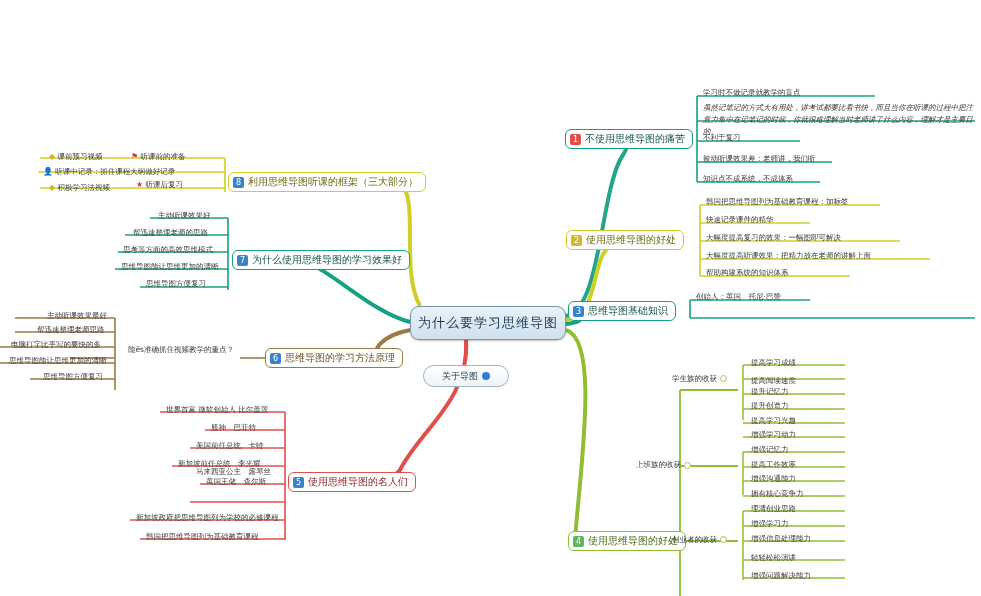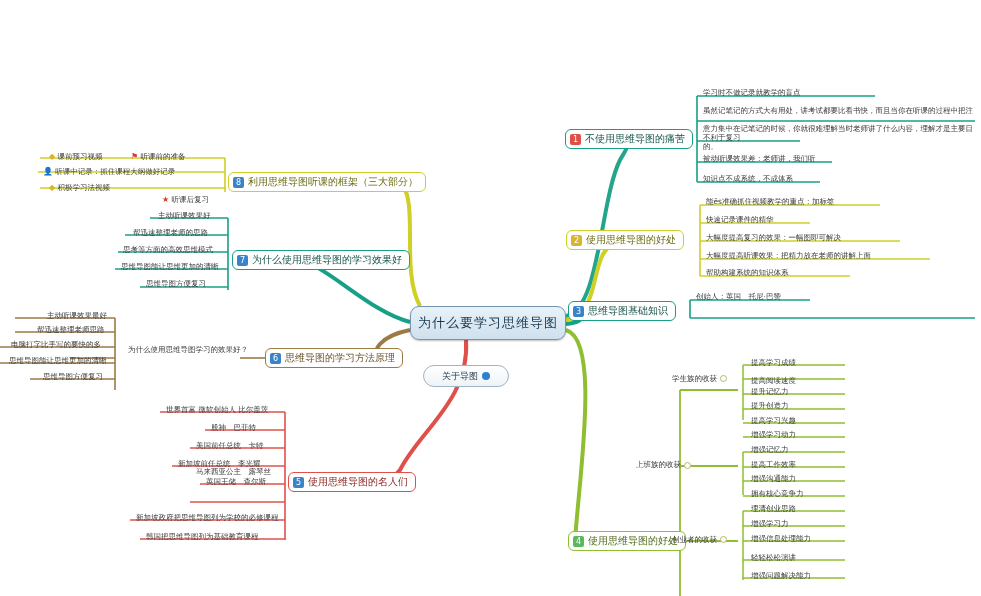--- a/index.html
+++ b/index.html
@@ -44,21 +44,21 @@
   .t-yellow{border-color:#cfcf26;color:#6b6b16;}
   .t-green{border-color:#8fbe32;color:#4d6b18;}
   .t-red{border-color:#e0504a;color:#8c2420;}
   .t-brown{border-color:#9c7a44;color:#6b5227;}
 
   
   .leaf{
     position:absolute;font-size:7.5px;color:#3a3a3a;white-space:nowrap;
     line-height:10px;padding:0 3px;
   }
-  .leaf.wrap{white-space:normal;line-height:18px;}
+  .leaf.wrap{white-space:normal;line-height:12px;font-style:italic;}
   .sub{position:absolute;font-size:7.5px;color:#3a3a3a;white-space:nowrap;}
   .smallcirc{display:inline-block;width:5px;height:5px;border:1px solid #b8b86a;
              border-radius:50%;background:#fff;vertical-align:middle;margin-left:3px;}
   .icon-gl{font-size:8px;line-height:8px;}
 </style>
 </head>
 <body>
 
 <div id="canvas">
 
@@ -172,21 +172,21 @@
   <div class="leaf" style="left:700px;top:88px;">学习时不做记录就教学的盲点</div>
   <div class="leaf wrap" style="left:700px;top:102px;width:272px;">虽然记笔记的方式大有用处，讲考试都要比看书快，而且当你在听课的过程中把注意力集中在记笔记的时候，你就很难理解当时老师讲了什么内容，理解才是主要目的。</div>
   <div class="leaf" style="left:700px;top:133px;">不利于复习</div>
   <div class="leaf" style="left:700px;top:154px;">被动听课效果差：老师讲，我们听</div>
   <div class="leaf" style="left:700px;top:174px;">知识点不成系统，不成体系</div>
 
   <div class="node topic t-yellow" style="left:566px;top:230px;">
     <span class="badge" style="background:#d8b62a">2</span>
     <span>使用思维导图的好处</span>
   </div>
-  <div class="leaf" style="left:703px;top:197px;">能ës准确抓住视频教学的重点：加标签</div>
+  <div class="leaf" style="left:703px;top:197px;">韩国把思维导图列为基础教育课程：加标签</div>
   <div class="leaf" style="left:703px;top:215px;">快速记录课件的精华</div>
   <div class="leaf" style="left:703px;top:233px;">大幅度提高复习的效果：一幅图即可解决</div>
   <div class="leaf" style="left:703px;top:251px;">大幅度提高听课效果：把精力放在老师的讲解上面</div>
   <div class="leaf" style="left:703px;top:268px;">帮助构建系统的知识体系</div>
 
   <div class="node topic t-teal" style="left:568px;top:301px;">
     <span class="badge" style="background:#3a83c8">3</span>
     <span>思维导图基础知识</span>
   </div>
   <div class="leaf" style="left:693px;top:292px;">创始人：英国　托尼·巴赞</div>
@@ -233,21 +233,21 @@
   <div class="leaf" style="left:175px;top:459px;">新加坡前任总统　李光耀</div>
   <div class="leaf" style="left:203px;top:477px;">英国王储　查尔斯</div>
   <div class="leaf" style="left:193px;top:467px;">马来西亚公主　露琴丝</div>
   <div class="leaf" style="left:133px;top:513px;">新加坡政府把思维导图列为学校的必修课程</div>
   <div class="leaf" style="left:143px;top:532px;">韩国把思维导图列为基础教育课程</div>
 
   <div class="node topic t-brown" style="left:265px;top:348px;">
     <span class="badge" style="background:#3a83c8">6</span>
     <span>思维导图的学习方法原理</span>
   </div>
-  <div class="sub" style="left:128px;top:345px;">为什么使用思维导图学习的效果好？</div>
+  <div class="sub" style="left:128px;top:345px;">能ës准确抓住视频教学的重点？</div>
   <div class="leaf" style="left:44px;top:311px;">主动听课效果最好</div>
   <div class="leaf" style="left:34px;top:325px;">帮迅速整理老师思路</div>
   <div class="leaf" style="left:8px;top:340px;">电脑打字比手写的要快的多</div>
   <div class="leaf" style="left:6px;top:356px;">思维导图能让思维更加的清晰</div>
   <div class="leaf" style="left:40px;top:372px;">思维导图方便复习</div>
 
   <div class="node topic t-teal" style="left:232px;top:250px;">
     <span class="badge" style="background:#3a83c8">7</span>
     <span>为什么使用思维导图的学习效果好</span>
   </div>
@@ -270,18 +270,18 @@
     <span>听课前的准备</span>
   </div>
   <div class="leaf" style="left:40px;top:167px;">
     <span class="icon-gl" style="color:#c0392b">👤</span>
     <span>听课中记录：抓住课程大纲做好记录</span>
   </div>
   <div class="leaf" style="left:46px;top:183px;">
     <span class="icon-gl" style="color:#d8b62a">◆</span>
     <span>积极学习法视频</span>
   </div>
-  <div class="leaf" style="left:133px;top:195px;margin-left:26px;">
+  <div class="leaf" style="left:133px;top:180px;">
     <span class="icon-gl" style="color:#d43b2f">★</span>
     <span>听课后复习</span>
   </div>
 
 </div>
 
 </body></html>

